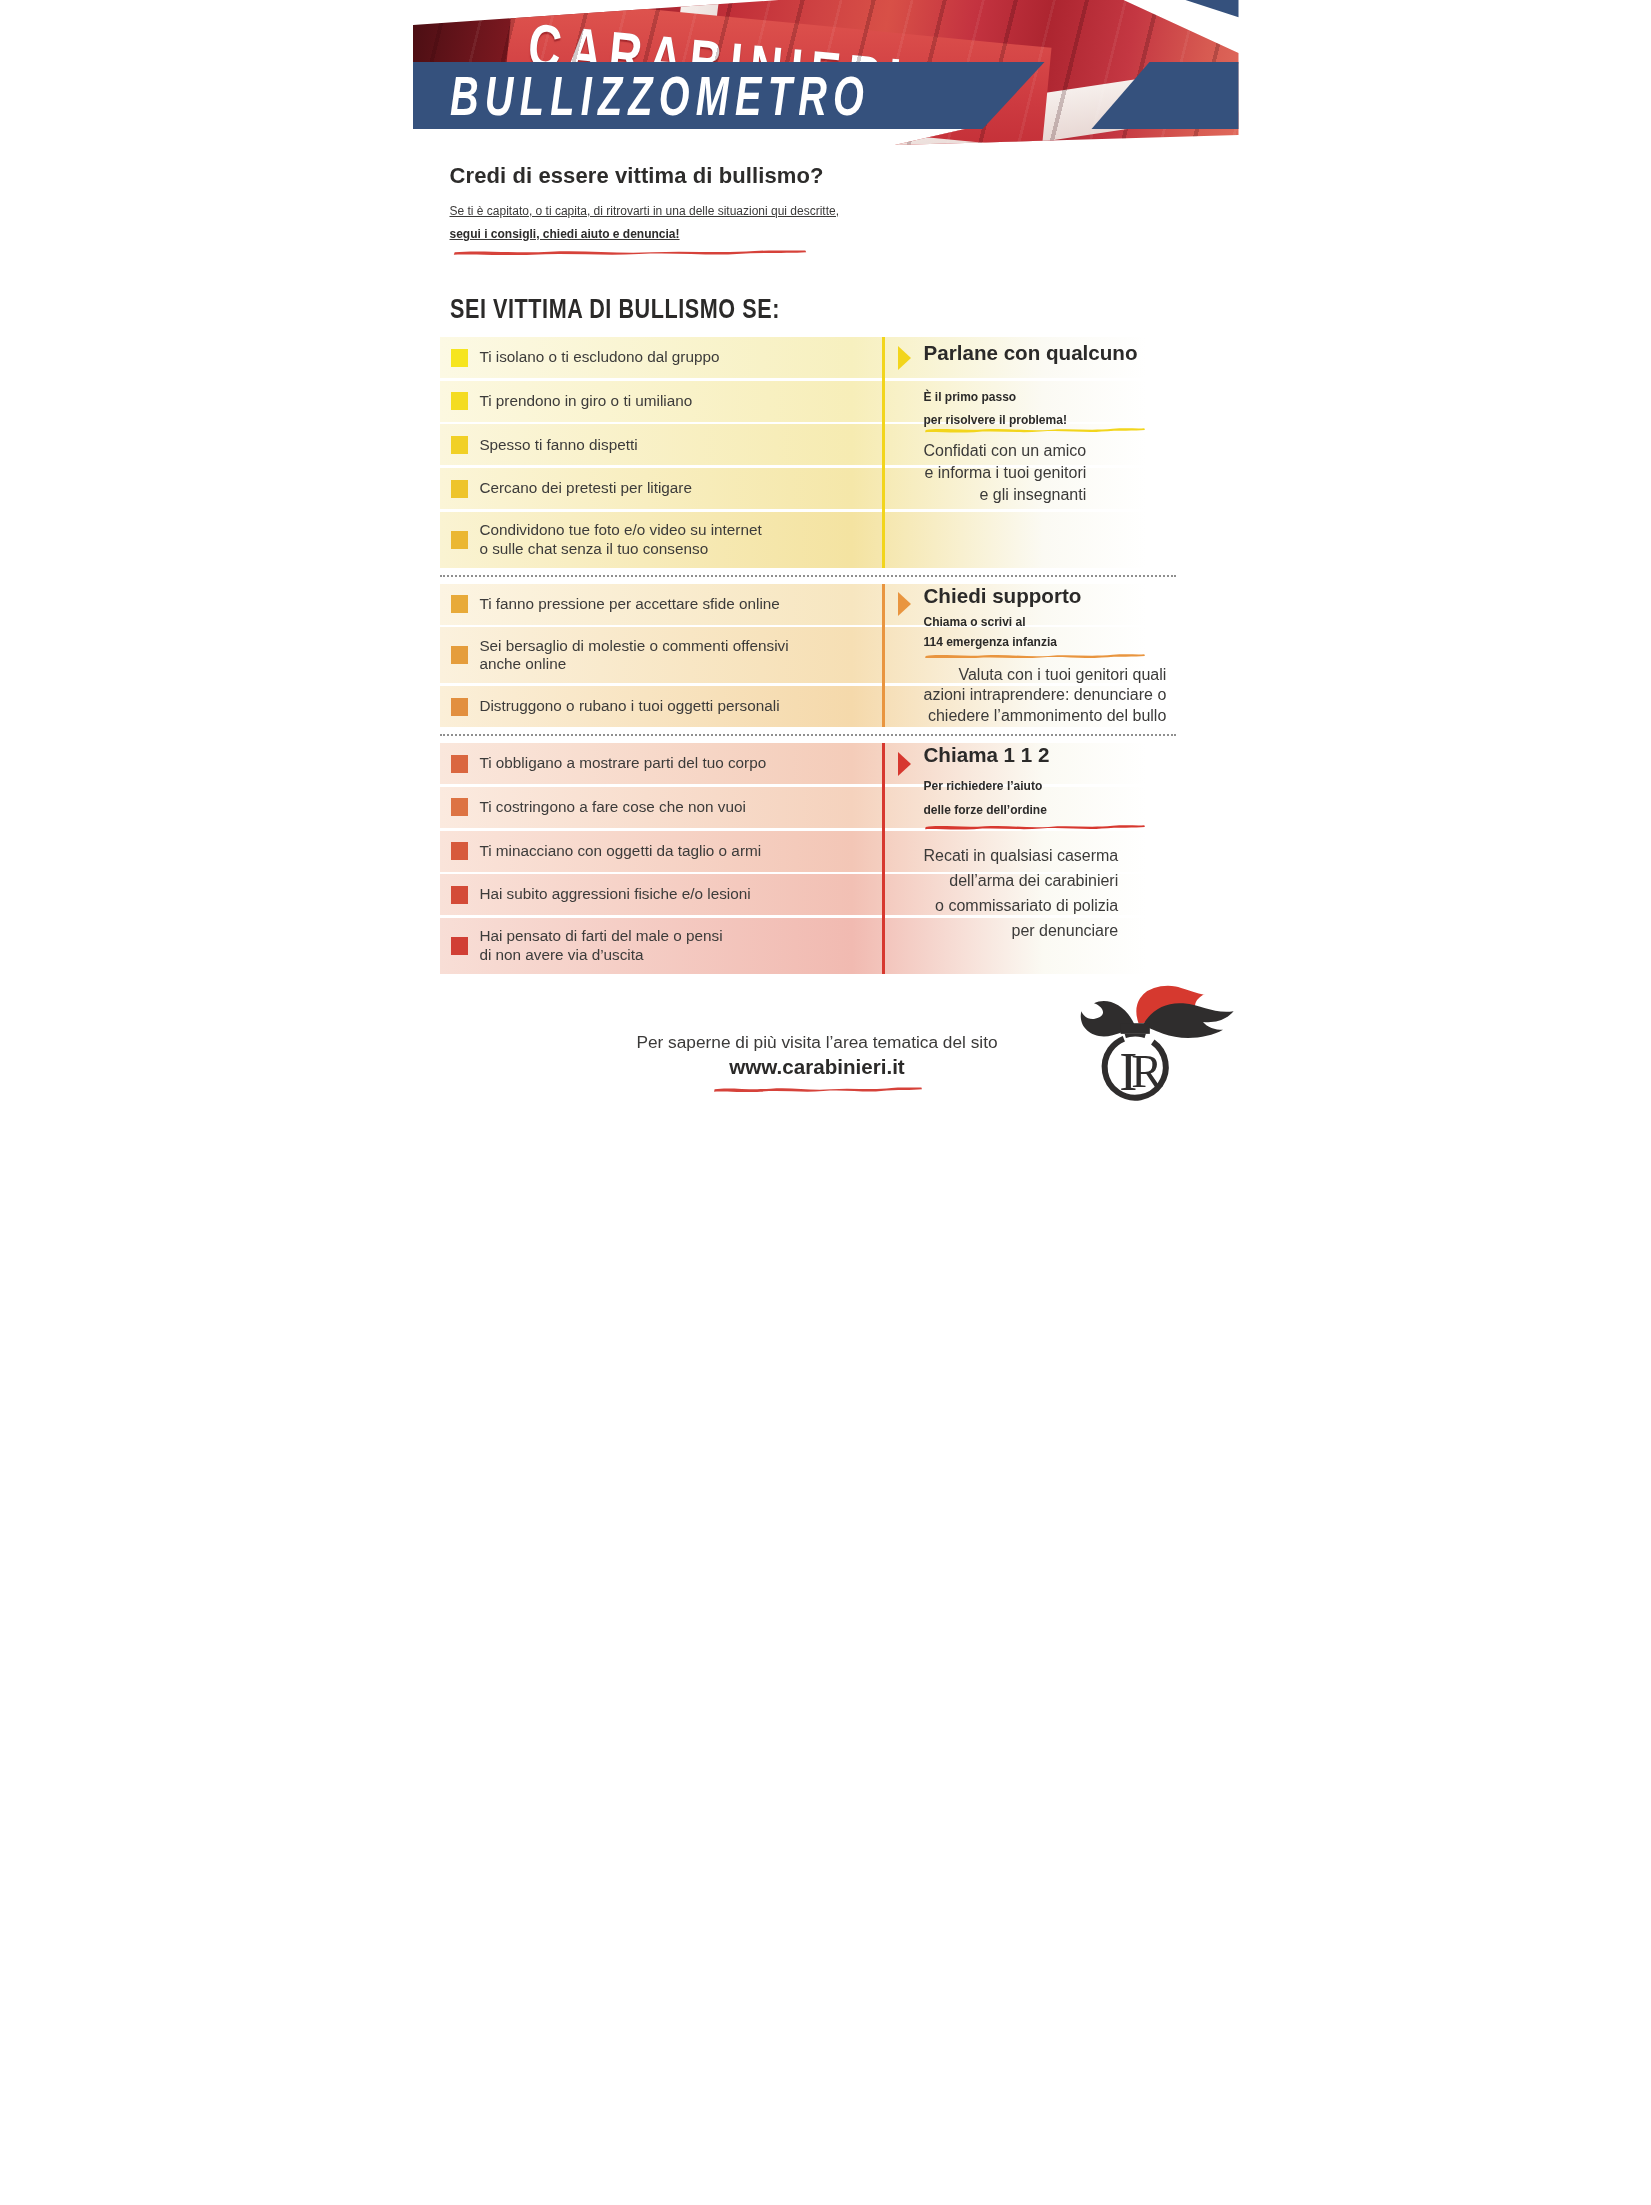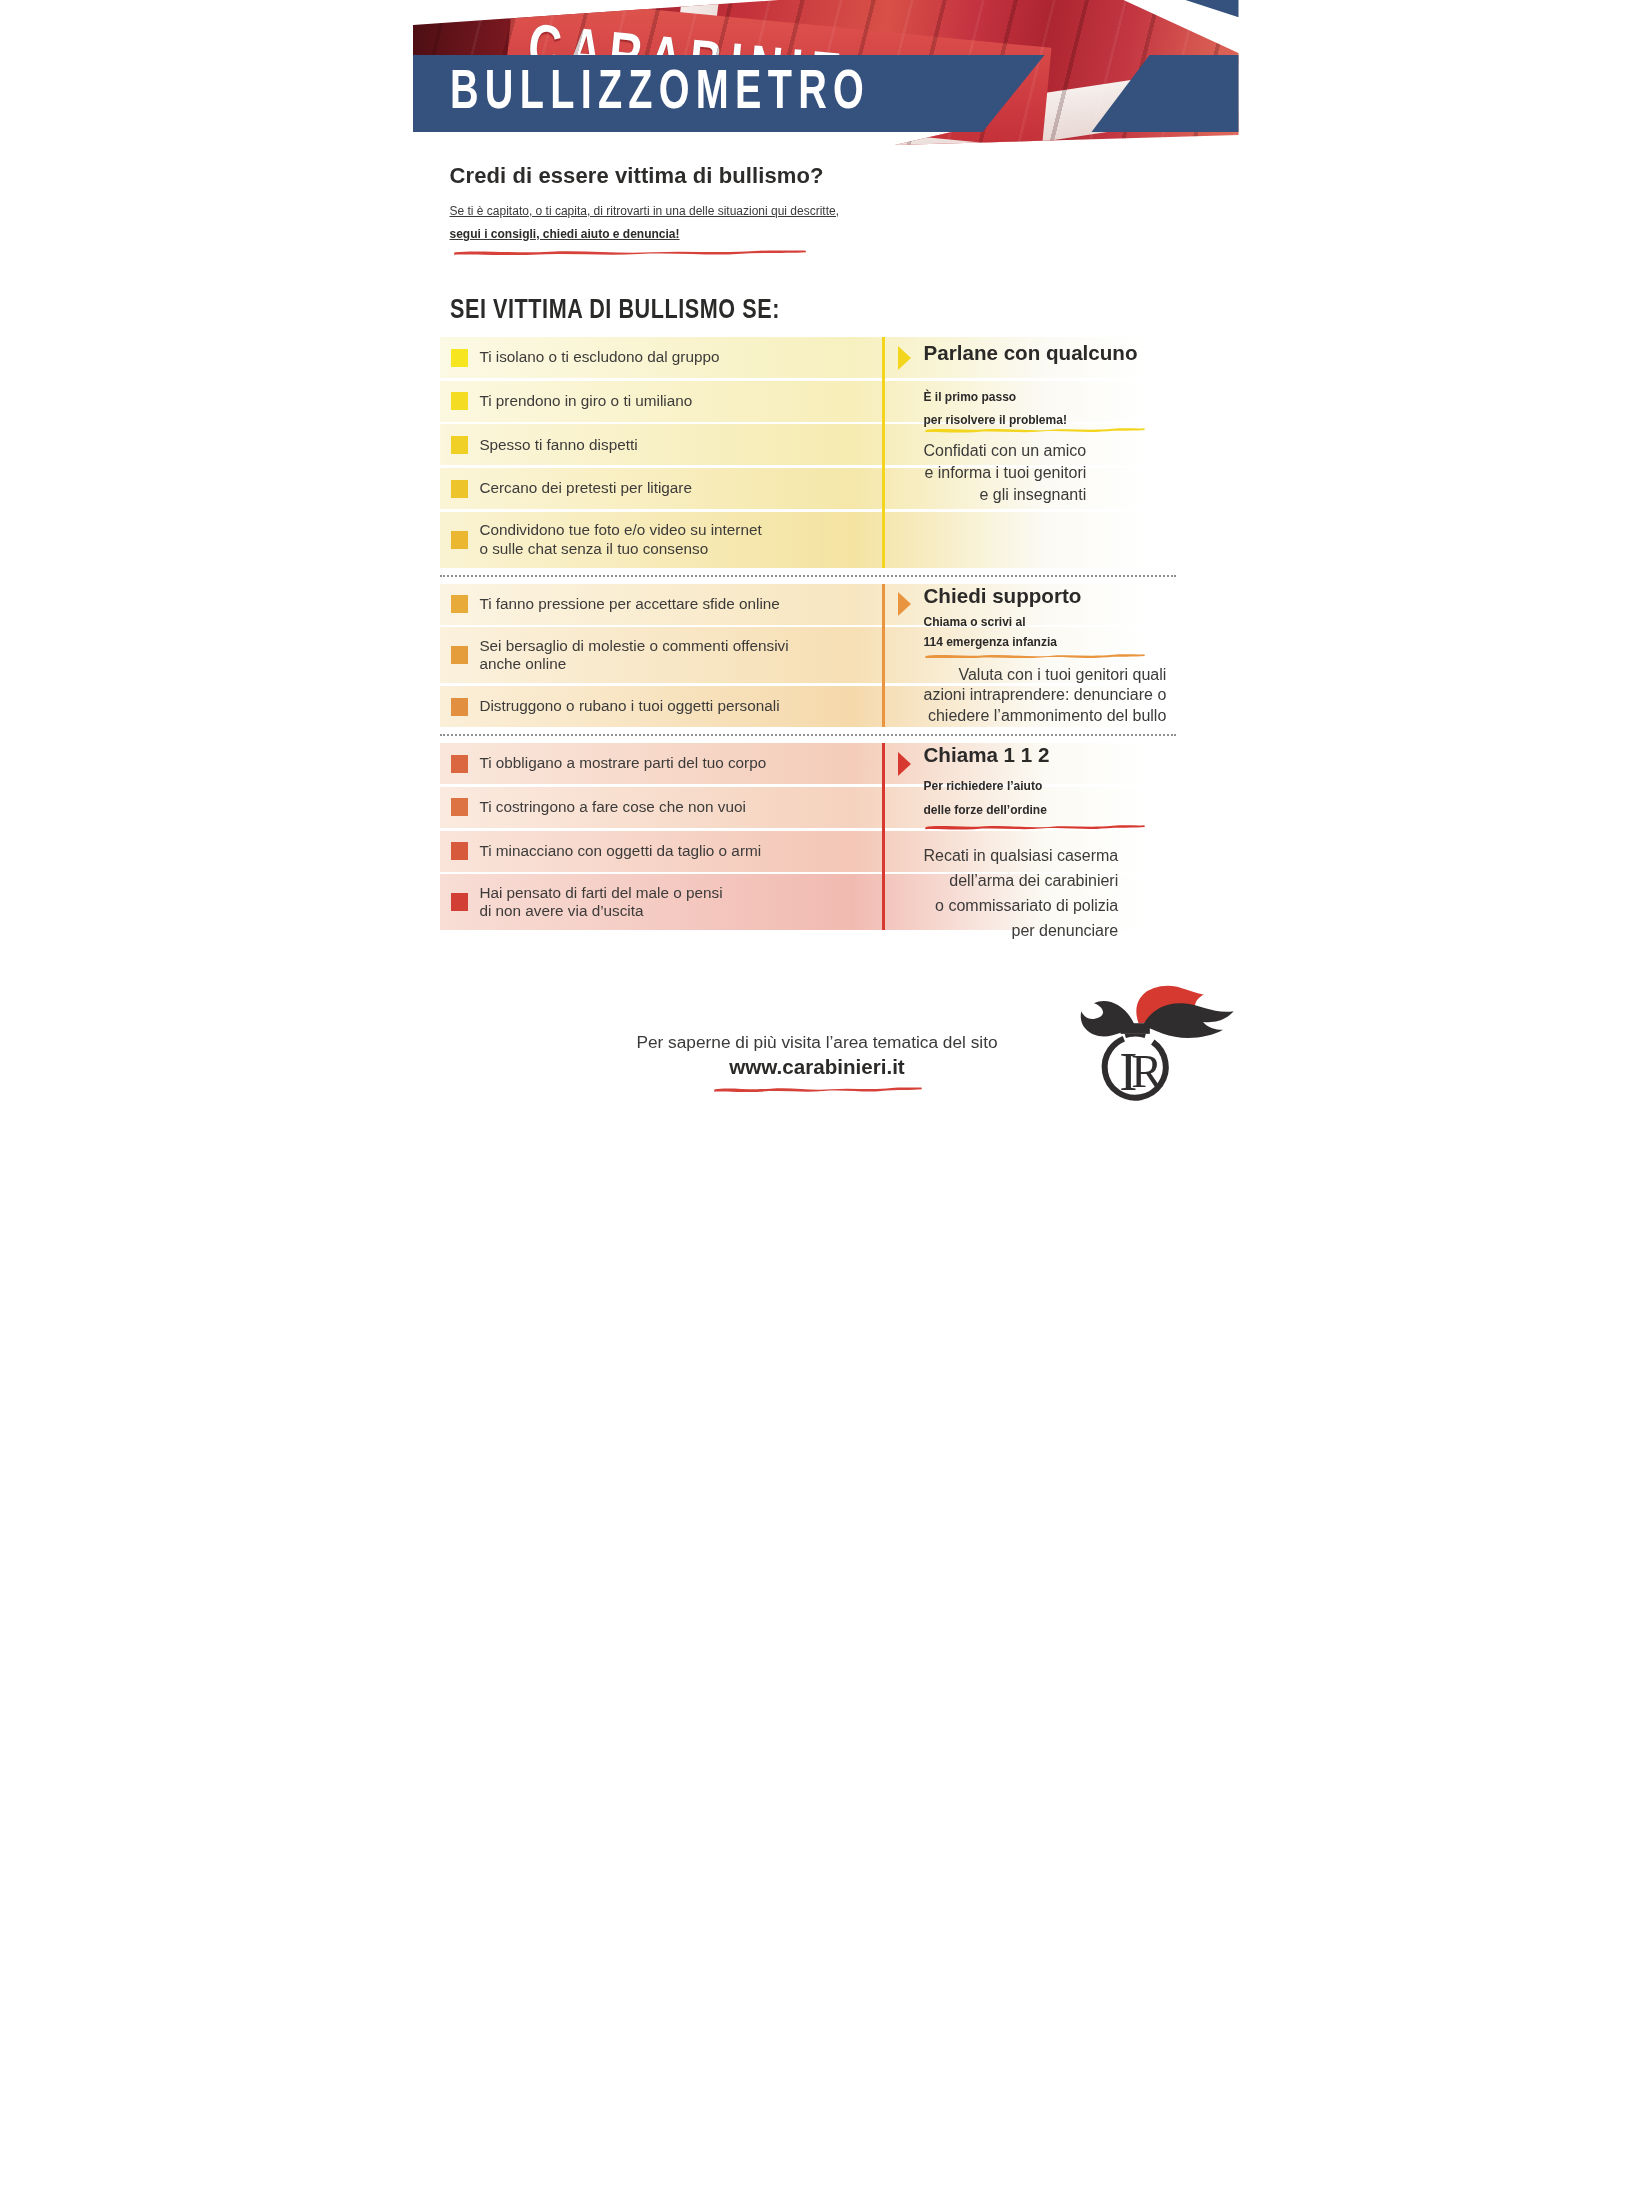--- a/index.html
+++ b/index.html
@@ -19,21 +19,21 @@
          background:linear-gradient(100deg,#f7f1ee,#e6d6d2);transform:rotate(7deg);}
   .sash-right{position:absolute;left:306px;top:101px;width:546px;height:48px;
          background:linear-gradient(#f6efec,#e8d8d4);transform:rotate(-8.5deg);}
   .photo-patch{position:absolute;left:100px;top:-4px;width:541px;height:101px;
          background:linear-gradient(175deg,#e0564f 0%,#cd3a40 70%,#c43038 100%);
          transform:rotate(5.5deg);transform-origin:left top;}
   .photo-text{position:absolute;left:119px;top:9.3px;margin:0;white-space:nowrap;
          transform:rotate(5.5deg) scale(.8,1.08);transform-origin:left top;
          font-size:57px;font-weight:700;letter-spacing:9.3px;color:#fff;
          text-shadow:0 2px 1.3px rgba(130,18,26,.6),0 0 0.7px rgba(130,18,26,.8);}
-  .band{position:absolute;left:0;top:55px;width:826px;height:77px;}
+  .band{position:absolute;left:0;top:62px;width:826px;height:67px;font-style:italic;}
   .band-left{position:absolute;inset:0;background:var(--blue);clip-path:polygon(0 0,632px 0,570px 100%,0 100%);}
   .band-right{position:absolute;inset:0;background:var(--blue);clip-path:polygon(737px 0,100% 0,100% 100%,679px 100%);}
   .band-corner{position:absolute;left:0;top:0;width:826px;height:59px;background:var(--blue);
          clip-path:polygon(773px 0,826px 0,826px 17.3px);}
   .banner-text{position:absolute;left:37px;top:0;height:67px;display:flex;align-items:center;margin:0;
          font-size:55px;font-weight:700;letter-spacing:8.7px;color:#fff;white-space:nowrap;
          transform:scaleX(.72);transform-origin:left center;}
   
   .intro{position:absolute;left:37px;top:163px;width:746px;}
   .intro-title{margin:0;font-size:22px;font-weight:700;color:#2d2c2b;letter-spacing:0.1px;}
@@ -234,20 +234,26 @@
           <div class="row-text">
               <span>Ti costringono a fare cose che non vuoi</span>
             </div>
         </div>
         <div class="row" style="--bullet: #d75a3c; --bgl: #fae4da; --bgm: #f3c6b6;">
           <span class="bullet"></span>
           <div class="row-text">
               <span>Ti minacciano con oggetti da taglio o armi</span>
             </div>
         </div>
+        <div class="row" style="--bullet: #d44b38; --bgl: #f9e1d8; --bgm: #f2c0b4;">
+          <span class="bullet"></span>
+          <div class="row-text">
+              <span>Hai subito aggressioni fisiche e/o lesioni</span>
+            </div>
+        </div>
         <div class="row tall" style="--bullet: #d13f35; --bgl: #f8ded6; --bgm: #f1bab1;">
           <span class="bullet"></span>
           <div class="row-text">
               <span>Hai pensato di farti del male o pensi</span>
               <span>di non avere via d’uscita</span>
             </div>
         </div>
       </div>
       <div class="divider"></div>
       <div class="arrow"></div>

